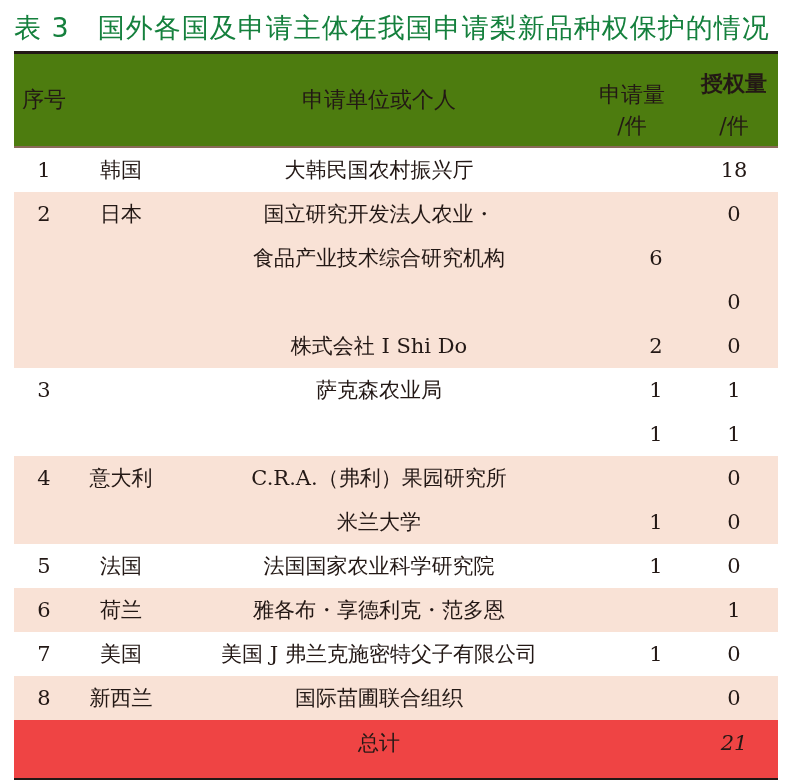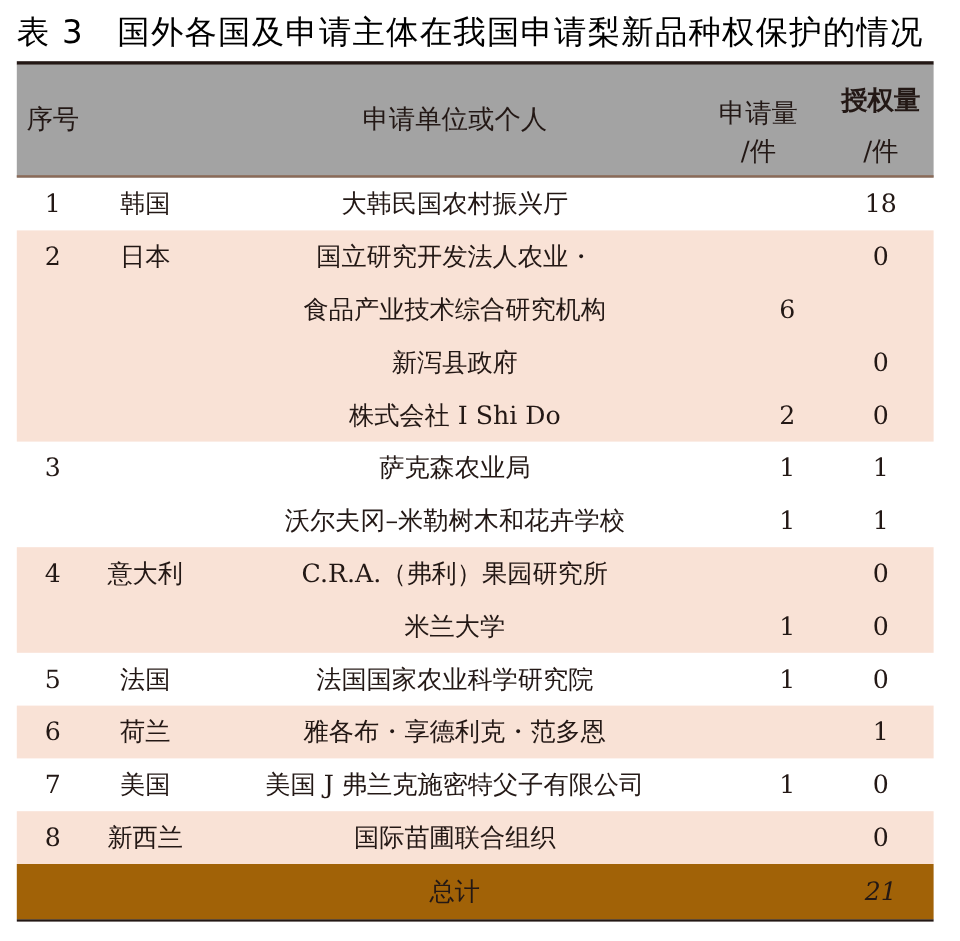--- a/index.html
+++ b/index.html
@@ -1,27 +1,27 @@
 <!DOCTYPE html>
 <html><head>
 <meta charset="utf-8">
 <style>
   html, body { margin:0; padding:0; background:#ffffff; }
   body { width:800px; height:784px; position:relative; overflow:hidden;
          font-family: "DejaVu Serif", "Liberation Serif", serif; color:#231815; }
   .title { position:absolute; left:14px; top:8px; height:40px; line-height:40px;
            font-family: "DejaVu Sans", "Liberation Sans", sans-serif;
-           font-size:27px; letter-spacing:1px; color:#000000; white-space:nowrap; }
+           font-size:27px; letter-spacing:1px; color:#15803d; white-space:nowrap; }
   .title .num { margin-right:28px; }
   .table { position:absolute; left:14px; top:51px; width:764px; }
   .rule-top { height:3px; background:#231815; }
-  .header { position:relative; height:92px; background:#a3a3a3; border-bottom:2px solid #8a6a58; }
+  .header { position:relative; height:92px; background:#4d7c0f; border-bottom:2px solid #8a6a58; }
   .hcell { position:absolute; font-size:22px; text-align:center; }
   .row { position:relative; height:44px; }
-  .row.total { background:#a16207; height:46px; }
+  .row.total { background:#ef4444; height:58px; }
   .cell { position:absolute; top:0; height:44px; line-height:44px; font-size:21px; text-align:center; white-space:nowrap; }
   .c-no { left:0; width:60px; }
   .c-country { left:62px; width:90px; }
   .c-unit { left:150px; width:430px; }
   .c-app { left:604px; width:76px;margin-top:44px; }
   .c-grant { left:680px; width:80px; }
   .rule-bottom { height:2px; background:#231815; }
   .group { position:relative; }
   .group.shade { background:#F9E2D6; }
 </style>
@@ -59,40 +59,38 @@
       <div class="cell c-no">2</div>
       <div class="cell c-country">日本</div>
       <div class="cell c-unit">国立研究开发法人农业・</div>
       <div class="cell c-app">6</div>
       <div class="cell c-grant">0</div>
     </div>
     <div class="row">
       <div class="cell c-unit">食品产业技术综合研究机构</div>
     </div>
     <div class="row">
-      <div class="cell c-unit">新泻县政府</div>
       <div class="cell c-app">2</div>
       <div class="cell c-grant">0</div>
     </div>
     <div class="row">
       <div class="cell c-unit">株式会社 I Shi Do</div>
       <div class="cell c-app">1</div>
       <div class="cell c-grant">0</div>
     </div>
   </div>
 
   <div class="group">
     <div class="row">
       <div class="cell c-no">3</div>
       <div class="cell c-unit">萨克森农业局</div>
       <div class="cell c-app">1</div>
       <div class="cell c-grant">1</div>
     </div>
     <div class="row">
-      <div class="cell c-unit">沃尔夫冈–米勒树木和花卉学校</div>
       <div class="cell c-app">2</div>
       <div class="cell c-grant">1</div>
     </div>
   </div>
 
   <div class="group shade">
     <div class="row">
       <div class="cell c-no">4</div>
       <div class="cell c-country">意大利</div>
       <div class="cell c-unit">C.R.A.（弗利）果园研究所</div>

